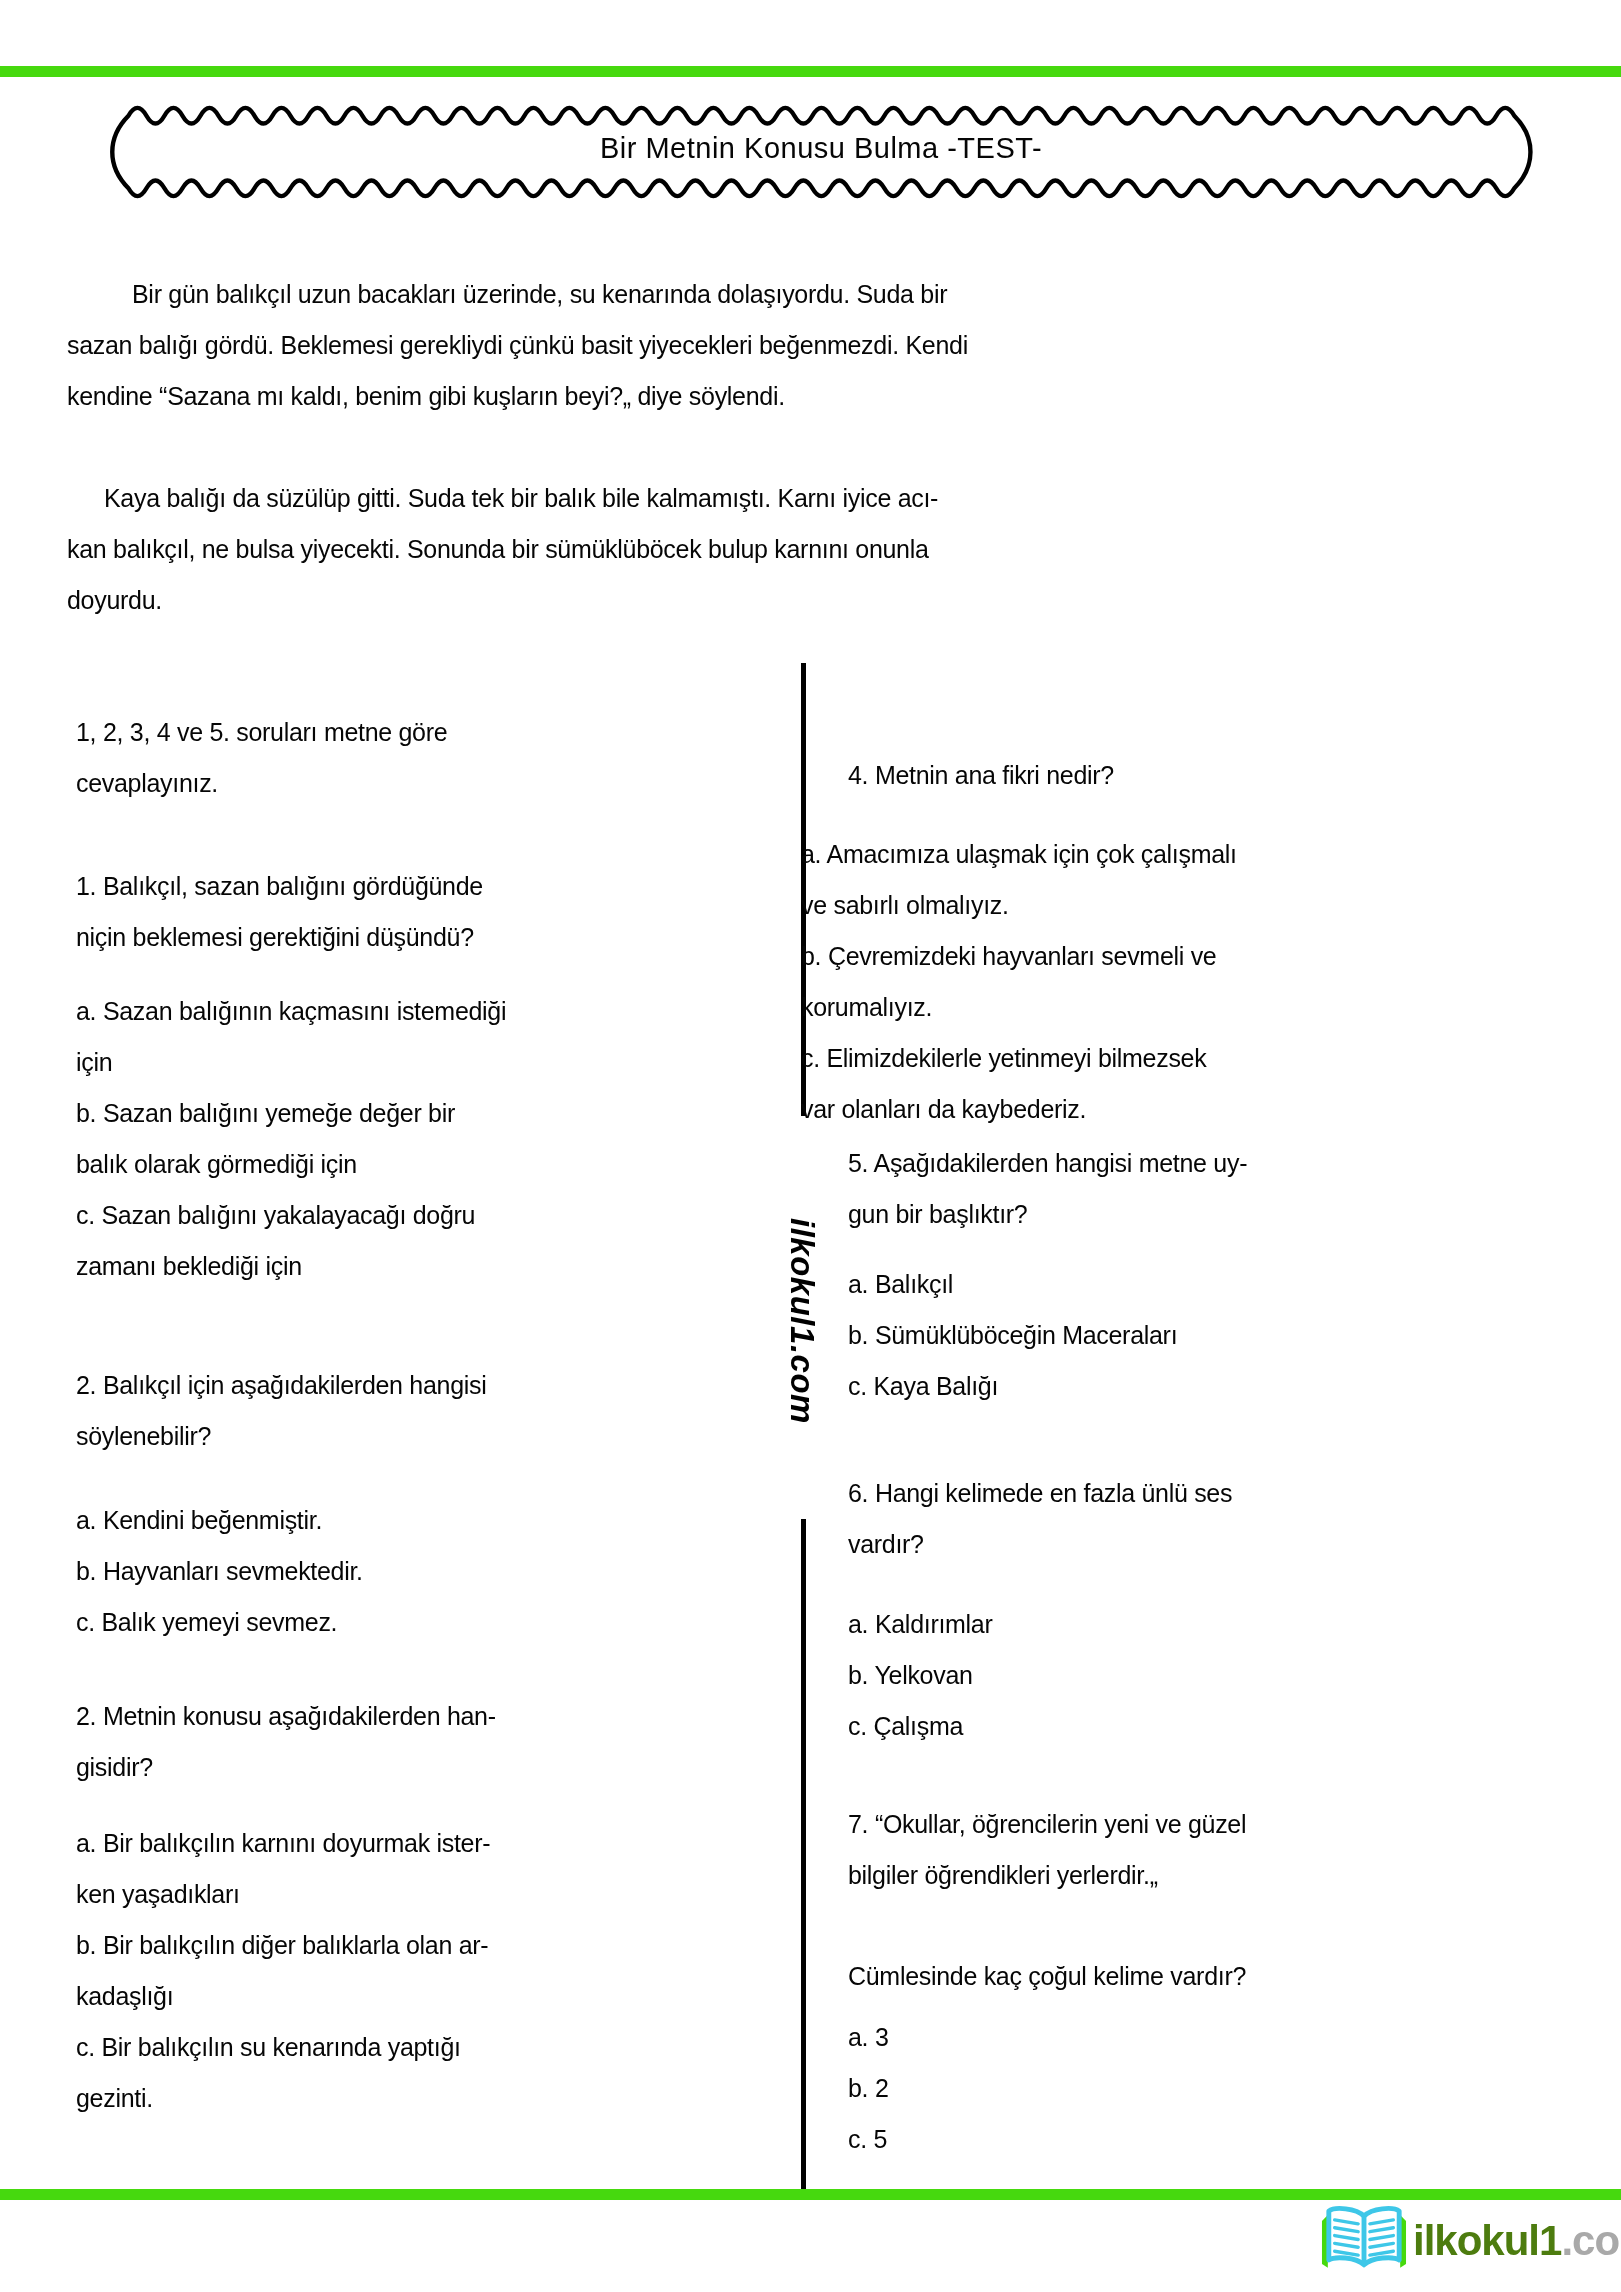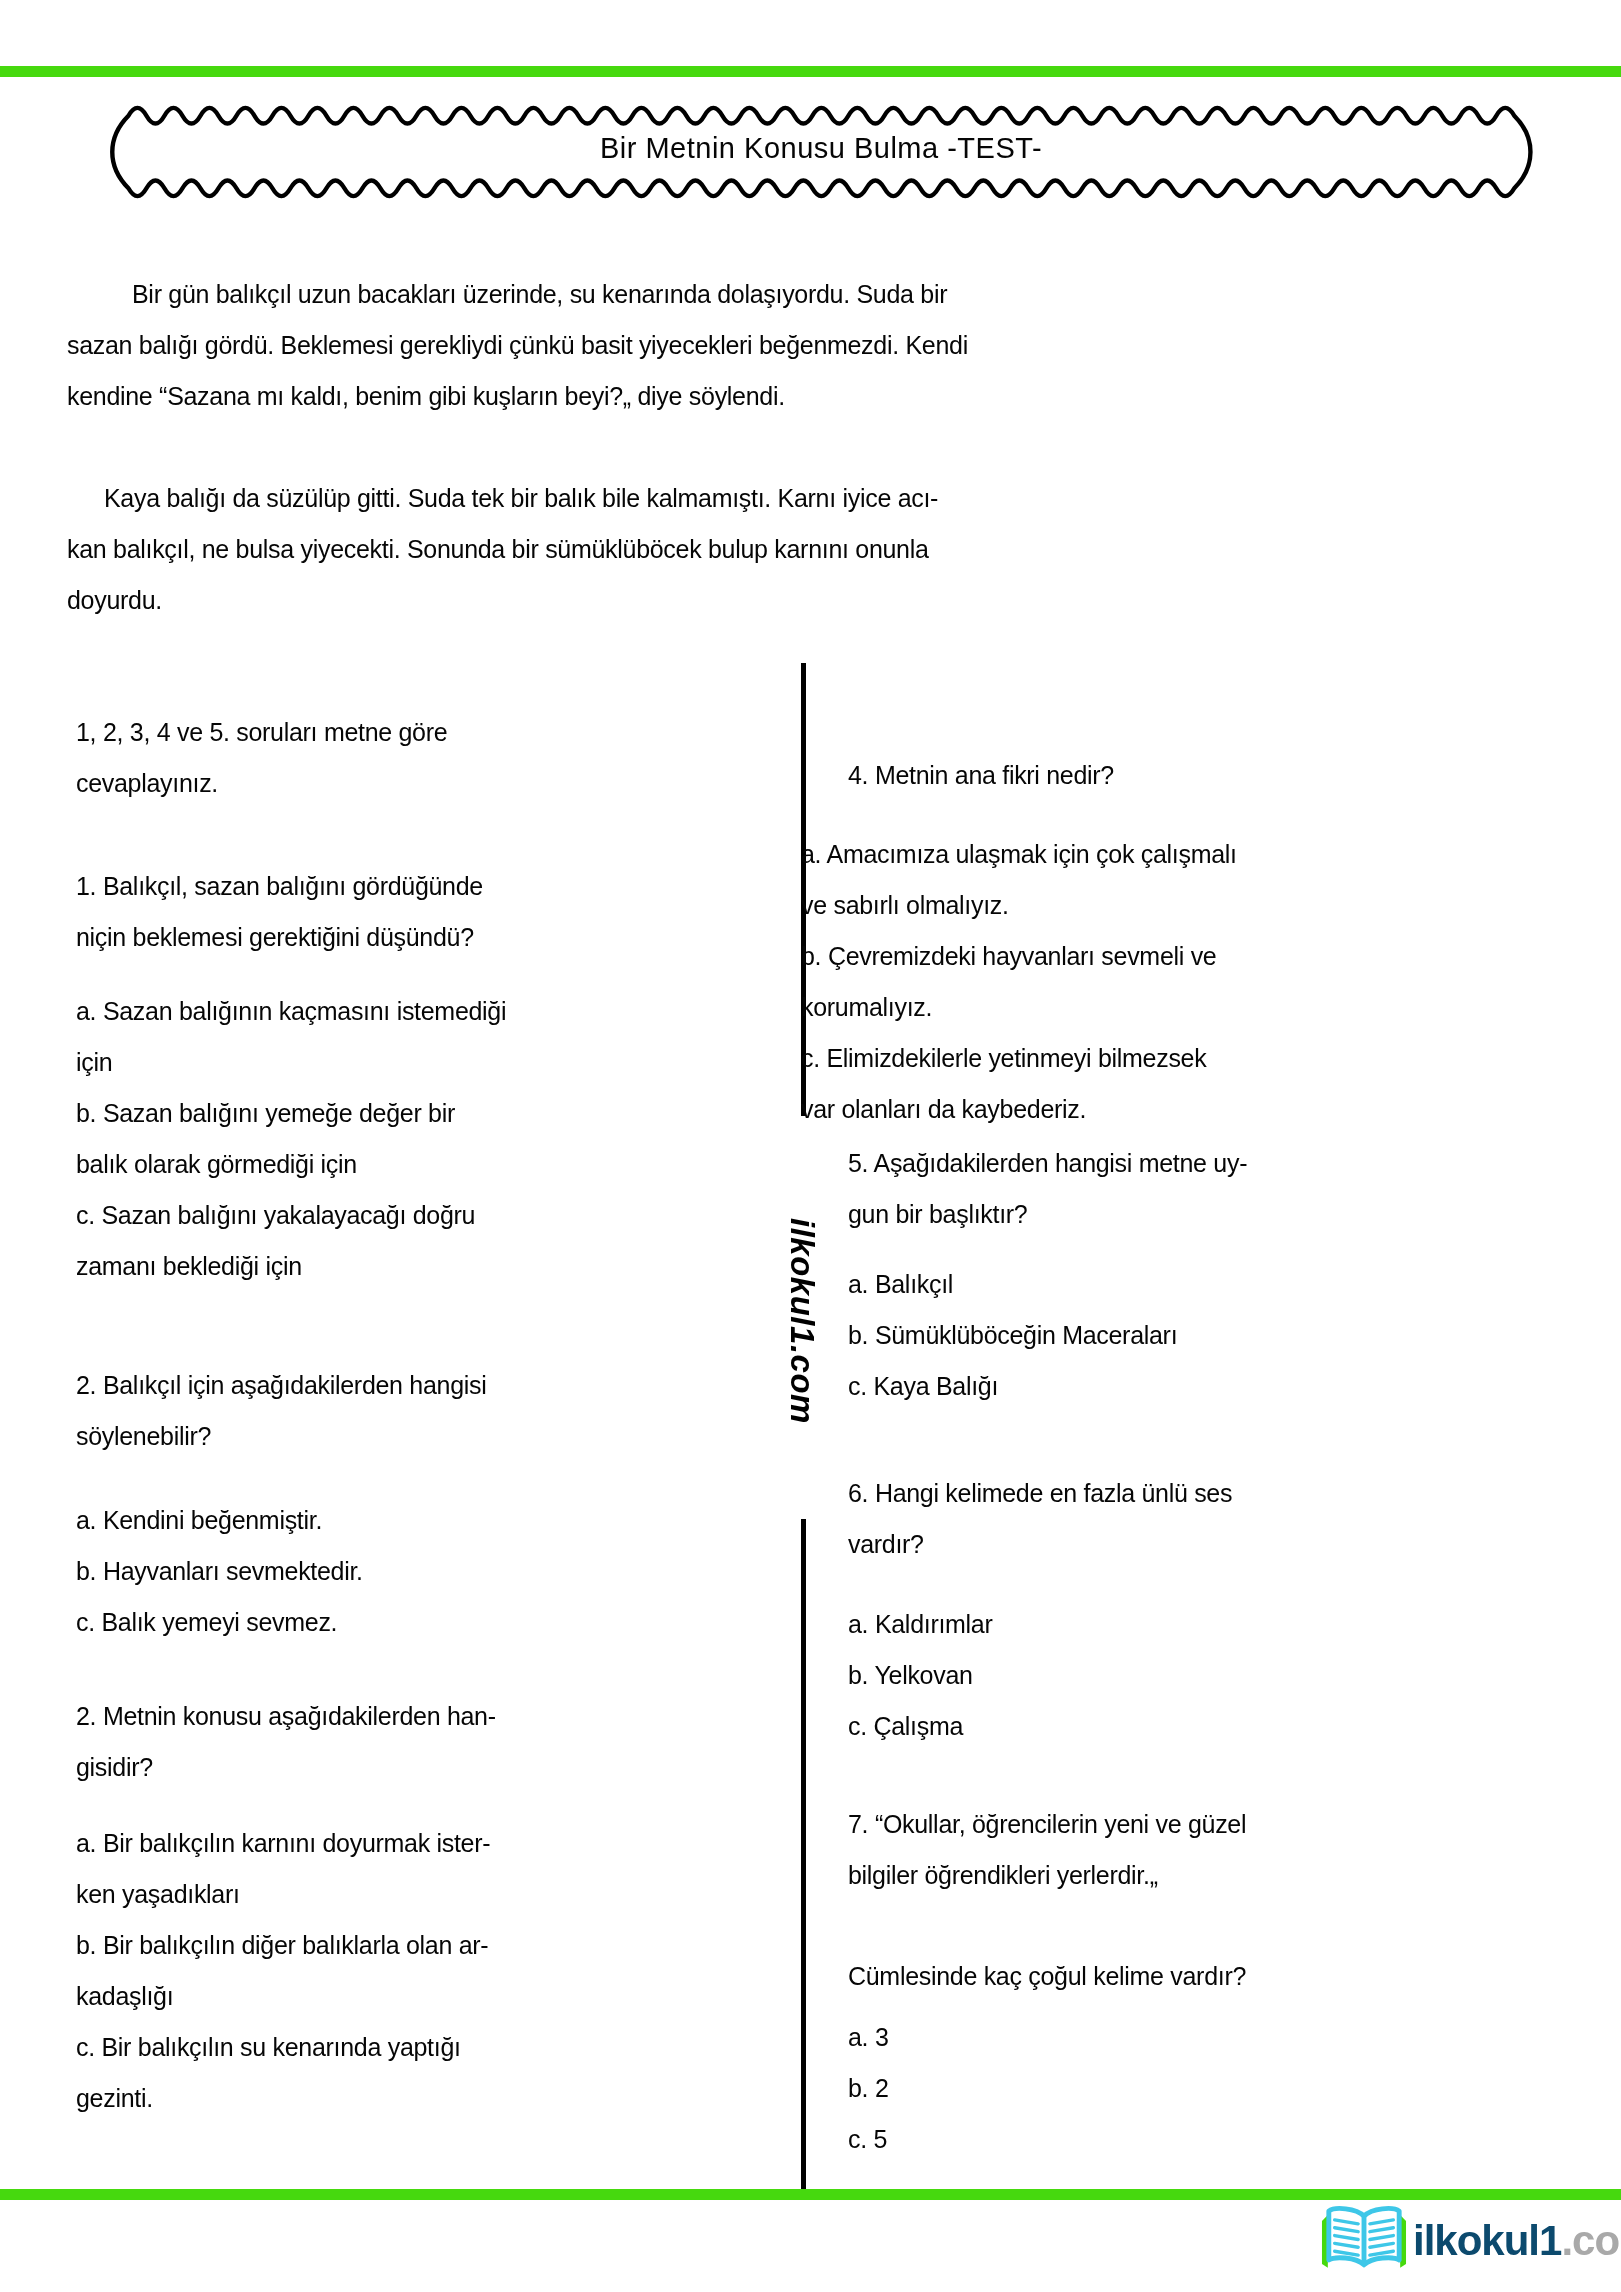--- a/index.html
+++ b/index.html
@@ -18,21 +18,21 @@
   .passage p.ind-sm{text-indent:37px;}
   .page-title{
     font-size:29px;letter-spacing:0.5px;text-align:center;color:#060606;
   }
   .divider{width:4.9px;background:#000;}
   .watermark{
     font-size:33px;font-weight:bold;font-style:italic;white-space:nowrap;
     transform:rotate(90deg);transform-origin:0 0;letter-spacing:0.5px;color:#000;
   }
   .logo-text{font-size:42px;font-weight:bold;letter-spacing:-1px;white-space:nowrap;}
-  .logo-brand{color:#0c4a6e;}
+  .logo-brand{color:#4d7c0f;}
   .logo-suffix{color:#a9a9a9;}
   svg{display:block;}
 </style>
 </head>
 <body>
 
 <div class="abs bar" style="top:66px;height:10.8px;"></div>
 
 <div class="abs" style="left:101px;top:102px;width:1441px;height:100px;">
   <svg width="1441" height="100" viewBox="0 0 1470 102">

